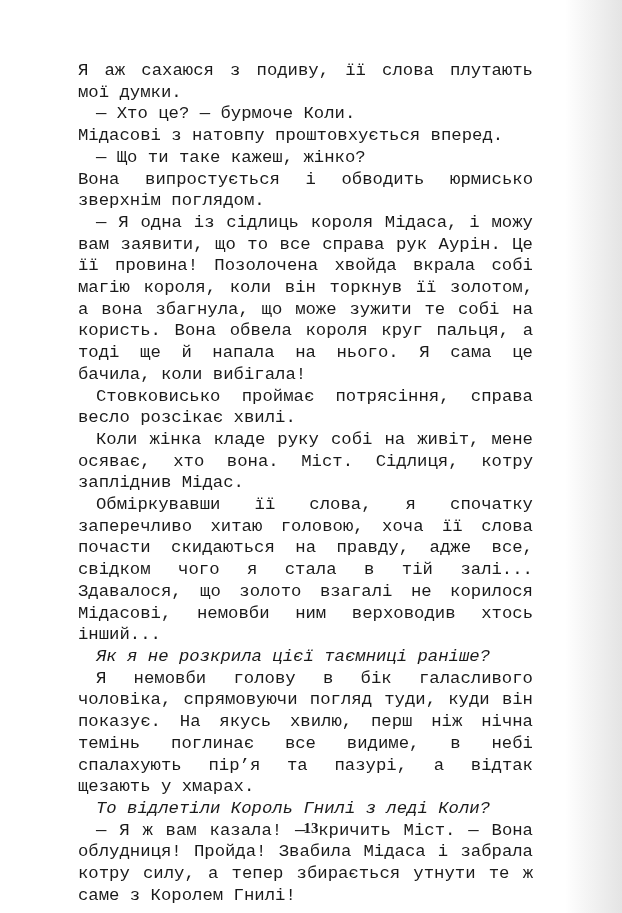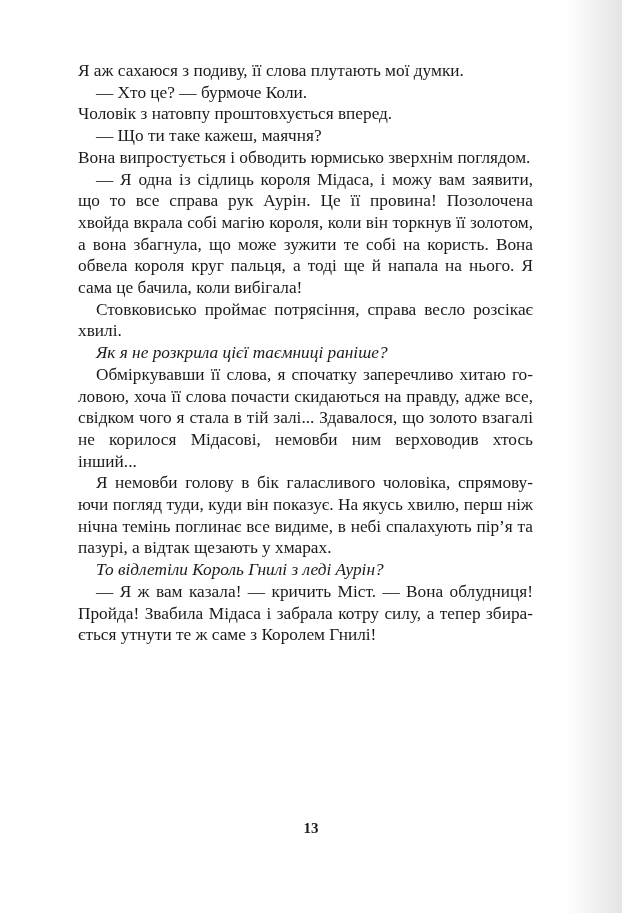--- a/index.html
+++ b/index.html
@@ -11,21 +11,21 @@
       height: 913px;
       overflow: hidden;
       background: linear-gradient(to right, #ffffff 0px, #ffffff 565px, #f3f3f3 590px, #e4e4e4 622px);
       position: relative;
     }
     .page-text {
       position: absolute;
       left: 78px;
       top: 60px;
       width: 455px;
-      font-family: Liberation Serif, serif;
+      font-family: Liberation Mono, monospace;
       font-size: 17.3px;
       line-height: 21.7px;
       color: #1a1a1a;
       text-align: justify;
     }
     .para {
       margin: 0;
       text-indent: 18px;
     }
     .para.italic {
@@ -42,25 +42,26 @@
       font-size: 15px;
       color: #1a1a1a;
     }
   </style>
 </head>
 <body>
 
 <div class="page-text">
   <p class="para" style="text-indent:0">Я аж сахаюся з подиву, її слова плутають мої думки.</p>
   <p class="para">— Хто це? — бурмоче Коли.</p>
-  <p class="para" style="text-indent:0">Чоловік з натовпу проштовхується вперед.</p>
-  <p class="para">— Що ти таке кажеш, маячня?</p>
+  <p class="para" style="text-indent:0">Мідасові з натовпу проштовхується вперед.</p>
+  <p class="para">— Що ти таке кажеш, жінко?</p>
   <p class="para" style="text-indent:0">Вона випростується і обводить юрмисько зверхнім поглядом.</p>
   <p class="para">— Я одна із сідлиць короля Мідаса, і можу вам заявити, що то все справа рук Аурін. Це її провина! Позолочена хвойда вкрала собі магію короля, коли він торкнув її золотом, а во­на збагнула, що може зужити те собі на користь. Вона обве­ла короля круг пальця, а тоді ще й напала на нього. Я сама це бачила, коли вибігала!</p>
   <p class="para">Стовковисько проймає потрясіння, справа весло розсі­кає хвилі.</p>
+  <p class="para">Коли жінка кладе руку собі на живіт, мене осяває, хто во­на. Міст. Сідлиця, котру запліднив Мідас.</p>
+  <p class="para">Обміркувавши її слова, я спочатку заперечливо хитаю го­ловою, хоча її слова почасти скидаються на правду, адже все, свідком чого я стала в тій залі... Здавалося, що золо­то взагалі не корилося Мідасові, немовби ним верховодив хтось інший...</p>
   <p class="para italic">Як я не розкрила цієї таємниці раніше?</p>
-  <p class="para">Обміркувавши її слова, я спочатку заперечливо хитаю го­ловою, хоча її слова почасти скидаються на правду, адже все, свідком чого я стала в тій залі... Здавалося, що золо­то взагалі не корилося Мідасові, немовби ним верховодив хтось інший...</p>
   <p class="para">Я немовби голову в бік галасливого чоловіка, спрямову­ючи погляд туди, куди він показує. На якусь хвилю, перш ніж нічна темінь поглинає все видиме, в небі спалахують пір’я та пазурі, а відтак щезають у хмарах.</p>
-  <p class="para italic">То відлетіли Король Гнилі з леді Аурін?</p>
+  <p class="para italic">То відлетіли Король Гнилі з леді Коли?</p>
   <p class="para">— Я ж вам казала! — кричить Міст. — Вона облудниця! Пройда! Звабила Мідаса і забрала котру силу, а тепер збира­ється утнути те ж саме з Королем Гнилі!</p>
 </div>
 
 <div class="page-number">13</div>
 
 </body></html>

